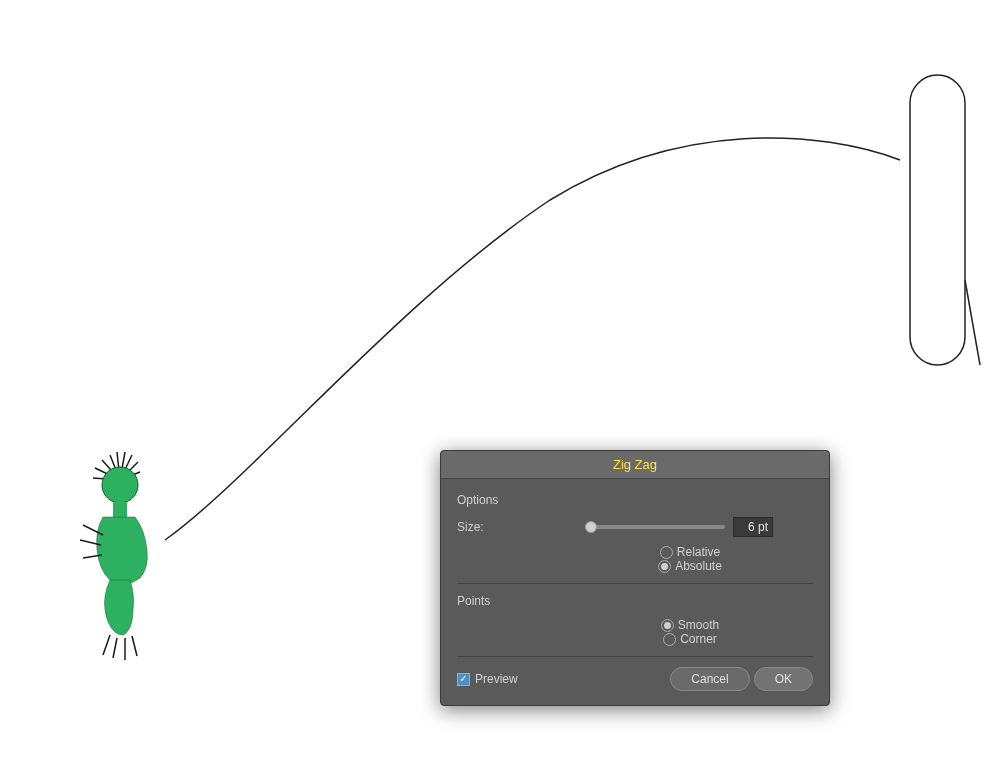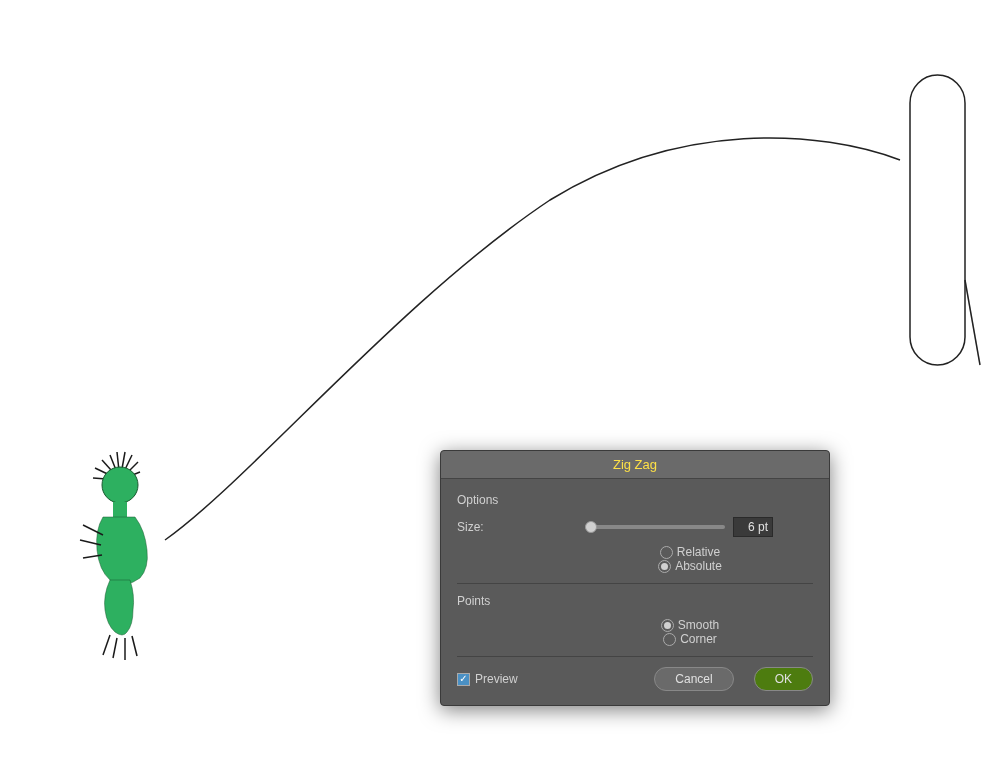--- a/index.html
+++ b/index.html
@@ -168,35 +168,35 @@
       line-height: 1;
     }
 
     .preview-label {
       color: #d0d0d0;
       font-size: 12px;
     }
 
     .button-group {
       display: flex;
-      gap: 20px;
+      gap: 4px;
     }
 
     .btn {
       padding: 4px 20px;
       font-size: 12px;
       border-radius: 12px;
       border: 1px solid #888;
       background: #6a6a6a;
       color: #e0e0e0;
       cursor: pointer;
     }
 
     .btn-ok {
-      background: #4d7c0f;
+      background: #737373;
     }
 
     
     #svg-canvas {
       position: absolute;
       top: 0; left: 0;
       width: 1000px;
       height: 764px;
       pointer-events: none;
     }

